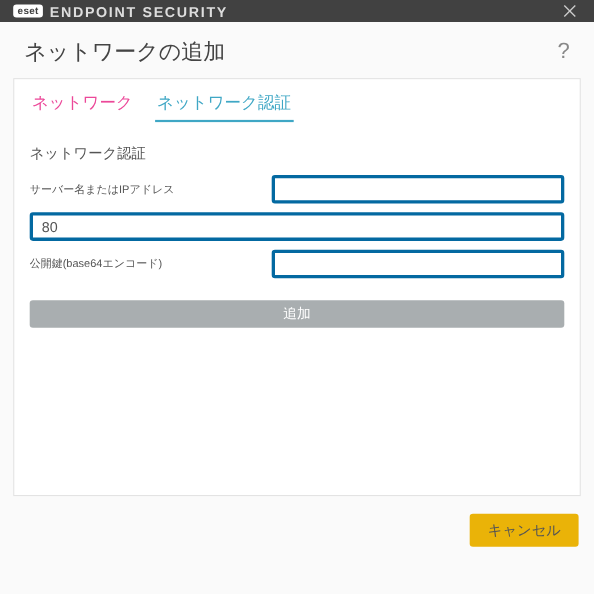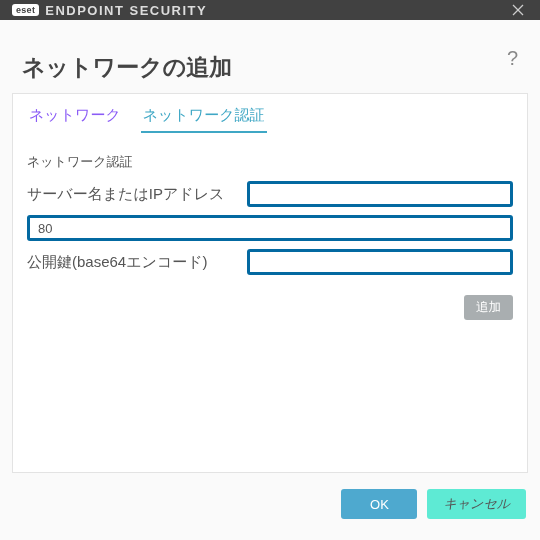--- a/index.html
+++ b/index.html
@@ -38,24 +38,23 @@
     cursor: pointer;
     color: #ccc;
   }
   .titlebar-close svg { width: 12px; height: 12px; }
   .subheader {
     display: flex;
     align-items: center;
     padding: 14px 22px 10px 22px;
   }
   .page-title {
-    font-size: 23px;
+    font-size: 20px;
     color: #444;
-    font-weight: 700;
-    margin-top: 18px;
+    font-weight: 400;
   }
   .help-btn {
     margin-left: auto;
     color: #888;
     font-size: 20px;
     cursor: pointer;
   }
   .panel {
     margin: 0 12px;
     background: #fff;
@@ -63,57 +62,58 @@
     height: 380px;
     padding: 0 14px 14px 14px;
   }
   .tabs {
     display: flex;
     gap: 18px;
     padding: 10px 0 6px 0;
     font-size: 15px;
   }
   .tab {
-    color: #8b5cf6;
+    color: #ec4899;
     cursor: pointer;
     padding: 2px 2px 6px 2px;
   }
   .tab.active {
     color: #3fa7c5;
     border-bottom: 2px solid #3fa7c5;
   }
   .section-title {
     font-size: 13px;
     color: #555;
     margin: 14px 0 10px 0;
   }
   .form-row {
     display: flex;
     align-items: center;
     margin-bottom: 8px;
   }
   .form-label {
     width: 220px;
-    font-size: 15px;
+    font-size: 10px;
     color: #555;
   }
   .form-input {
     flex: 1;
     height: 26px;
     border: 3px solid #0369a1;
     border-radius: 3px;
     padding: 0 8px;
     font-size: 13px;
     color: #555;
   }
   .btn-row {
     display: flex;
     justify-content: flex-end;
     gap: 6px;
     margin-top: 20px;
+    flex-direction: column;
   }
   .btn-small {
     background: #a9aeb0;
     color: #fff;
     border: none;
     border-radius: 3px;
     font-size: 12.5px;
     padding: 4px 12px;
     cursor: pointer;
   }
@@ -130,23 +130,22 @@
     border-radius: 3px;
     font-size: 13px;
     cursor: pointer;
     padding: 0 16px;
   }
   .btn-primary {
     background: #4ea9cf;
     color: #fff;
   }
   .btn-secondary {
-    background: #5eead4;
+    background: #eab308;
     color: #555;
-    font-style: italic;
   }
 </style>
 </head>
 <body>
 
 <div class="titlebar">
   <span class="brand-badge">eset</span>
   <span class="brand-text">ENDPOINT SECURITY</span>
   <div class="titlebar-close">
     <svg viewBox="0 0 12 12" stroke="currentColor" stroke-width="1.2" fill="none">
@@ -182,15 +181,14 @@
     <div class="form-label">公開鍵(base64エンコード)</div>
     <input class="form-input" type="text" value="" style="">
   </div>
 
   <div class="btn-row">
     <button class="btn-small">追加</button>
   </div>
 </div>
 
 <div class="footer">
-  <button class="btn btn-primary">OK</button>
   <button class="btn btn-secondary">キャンセル</button>
 </div>
 
 </body></html>

